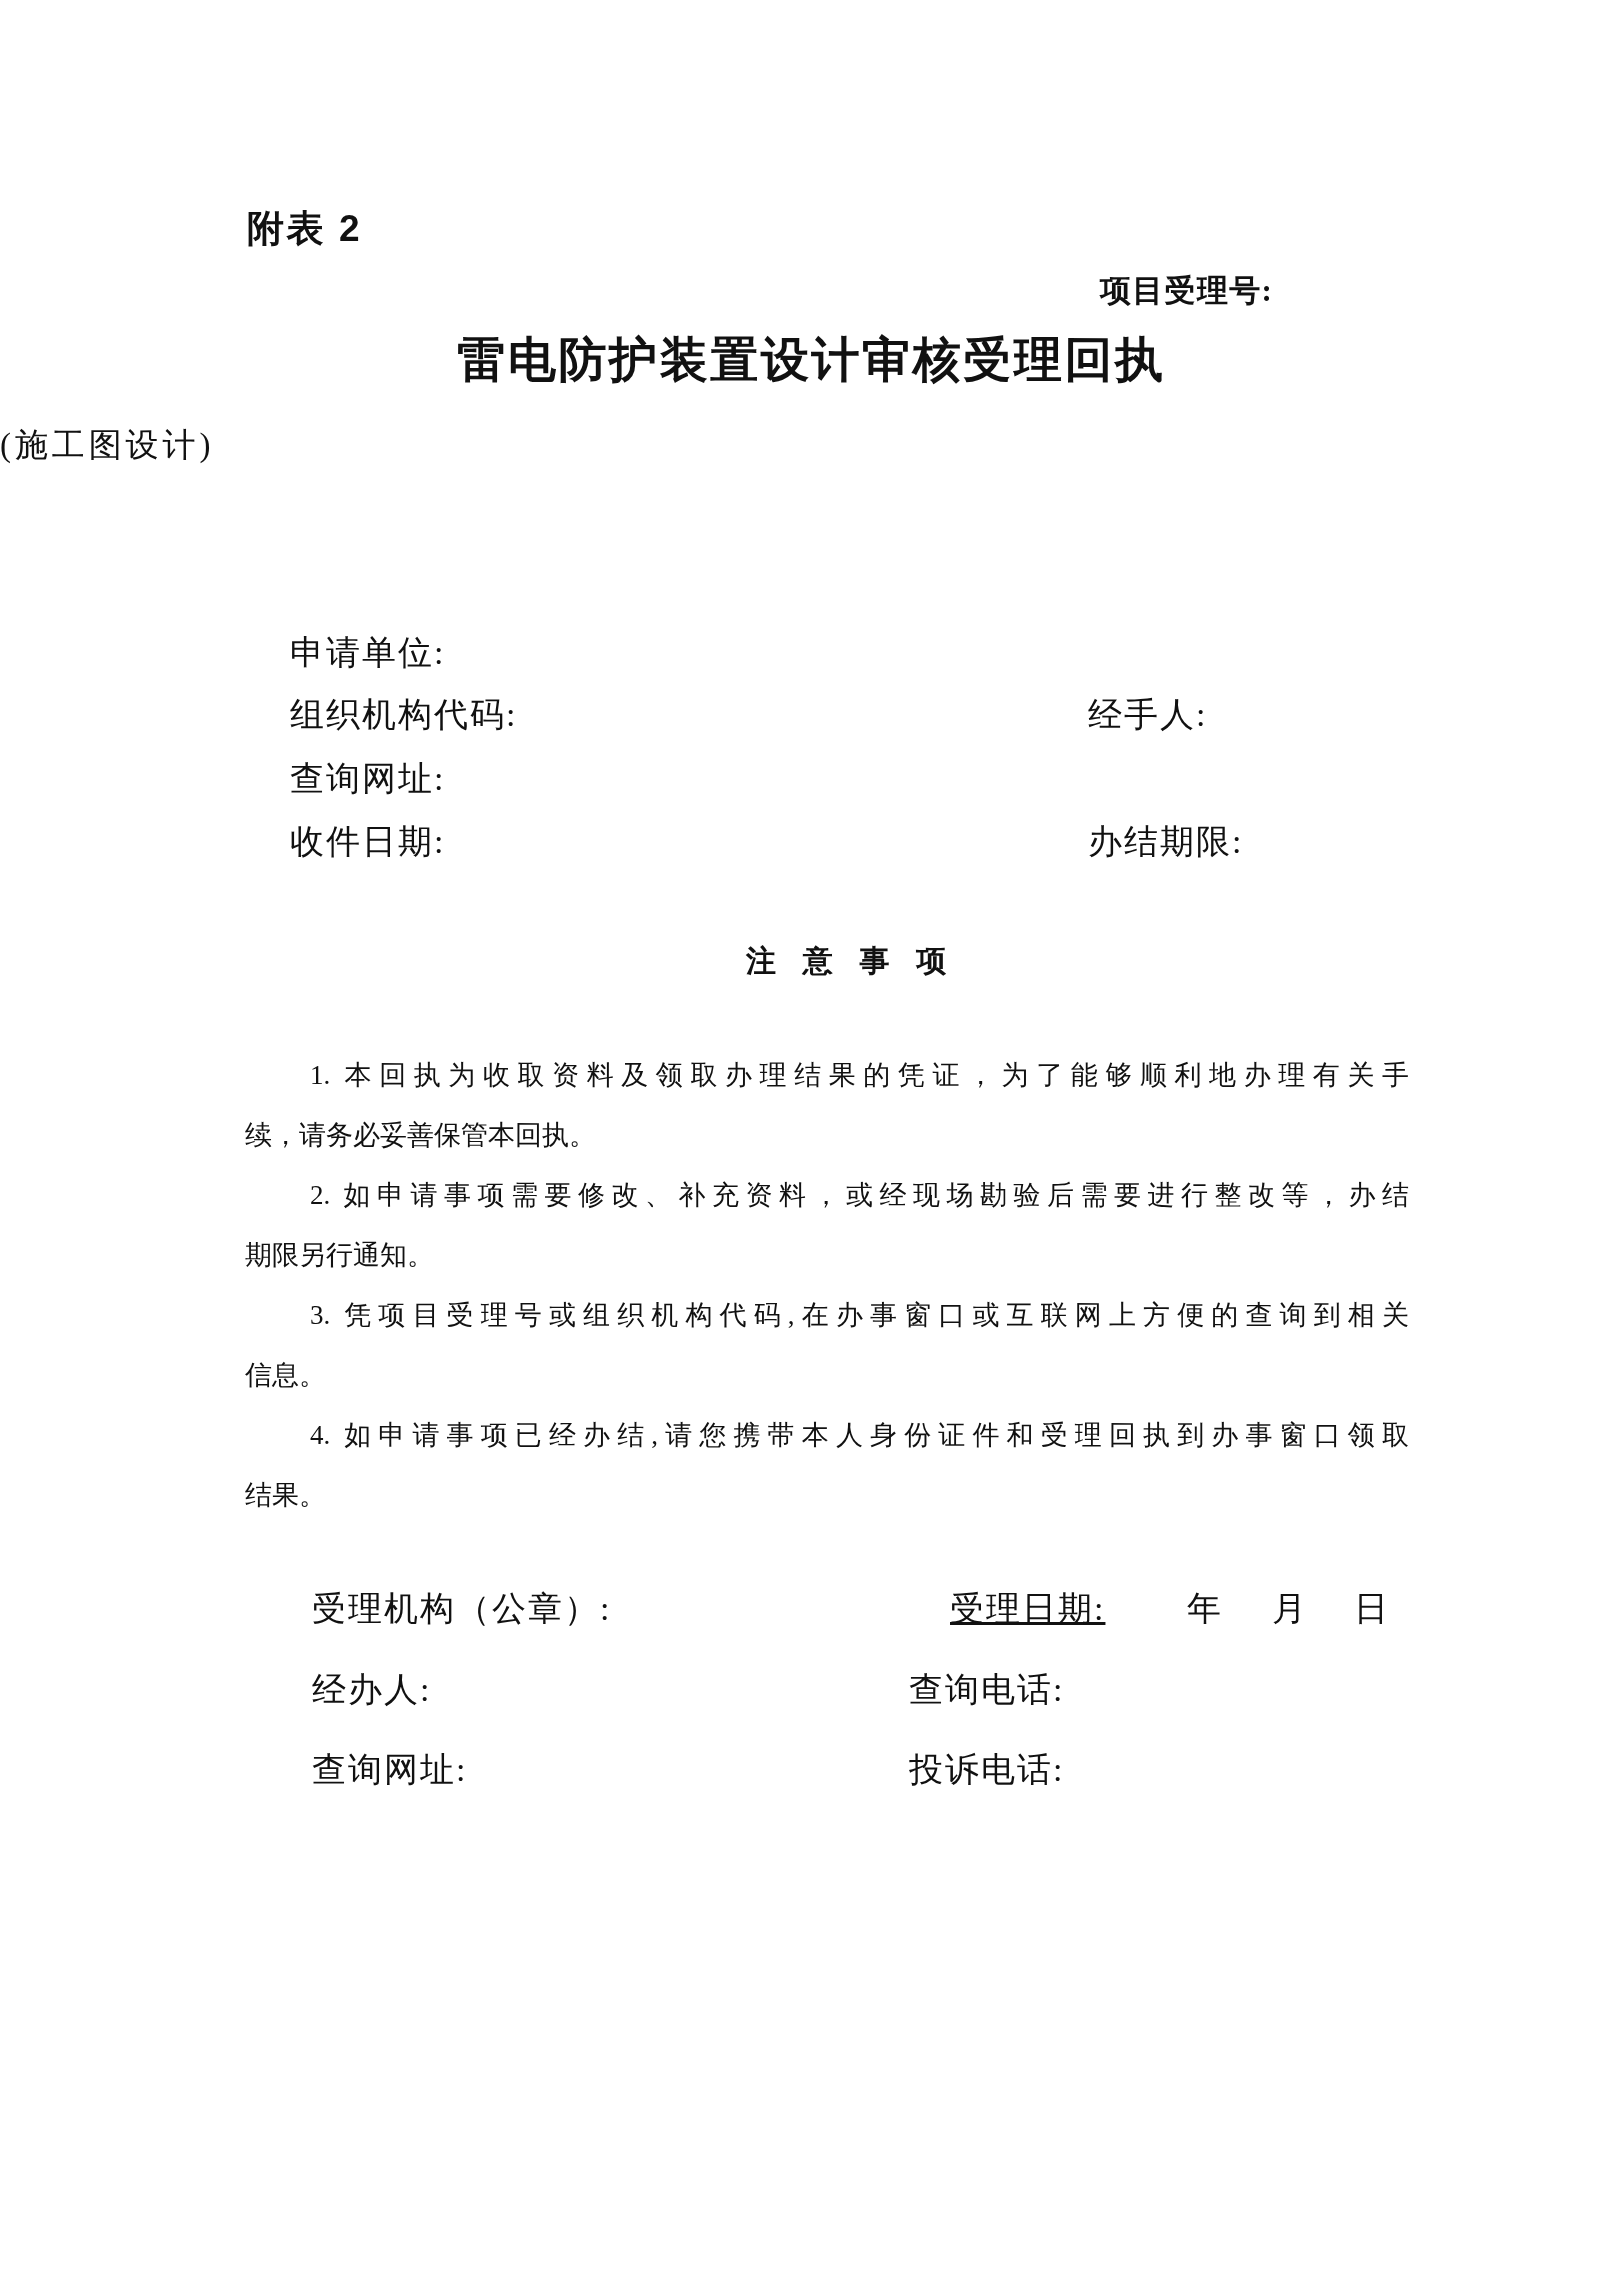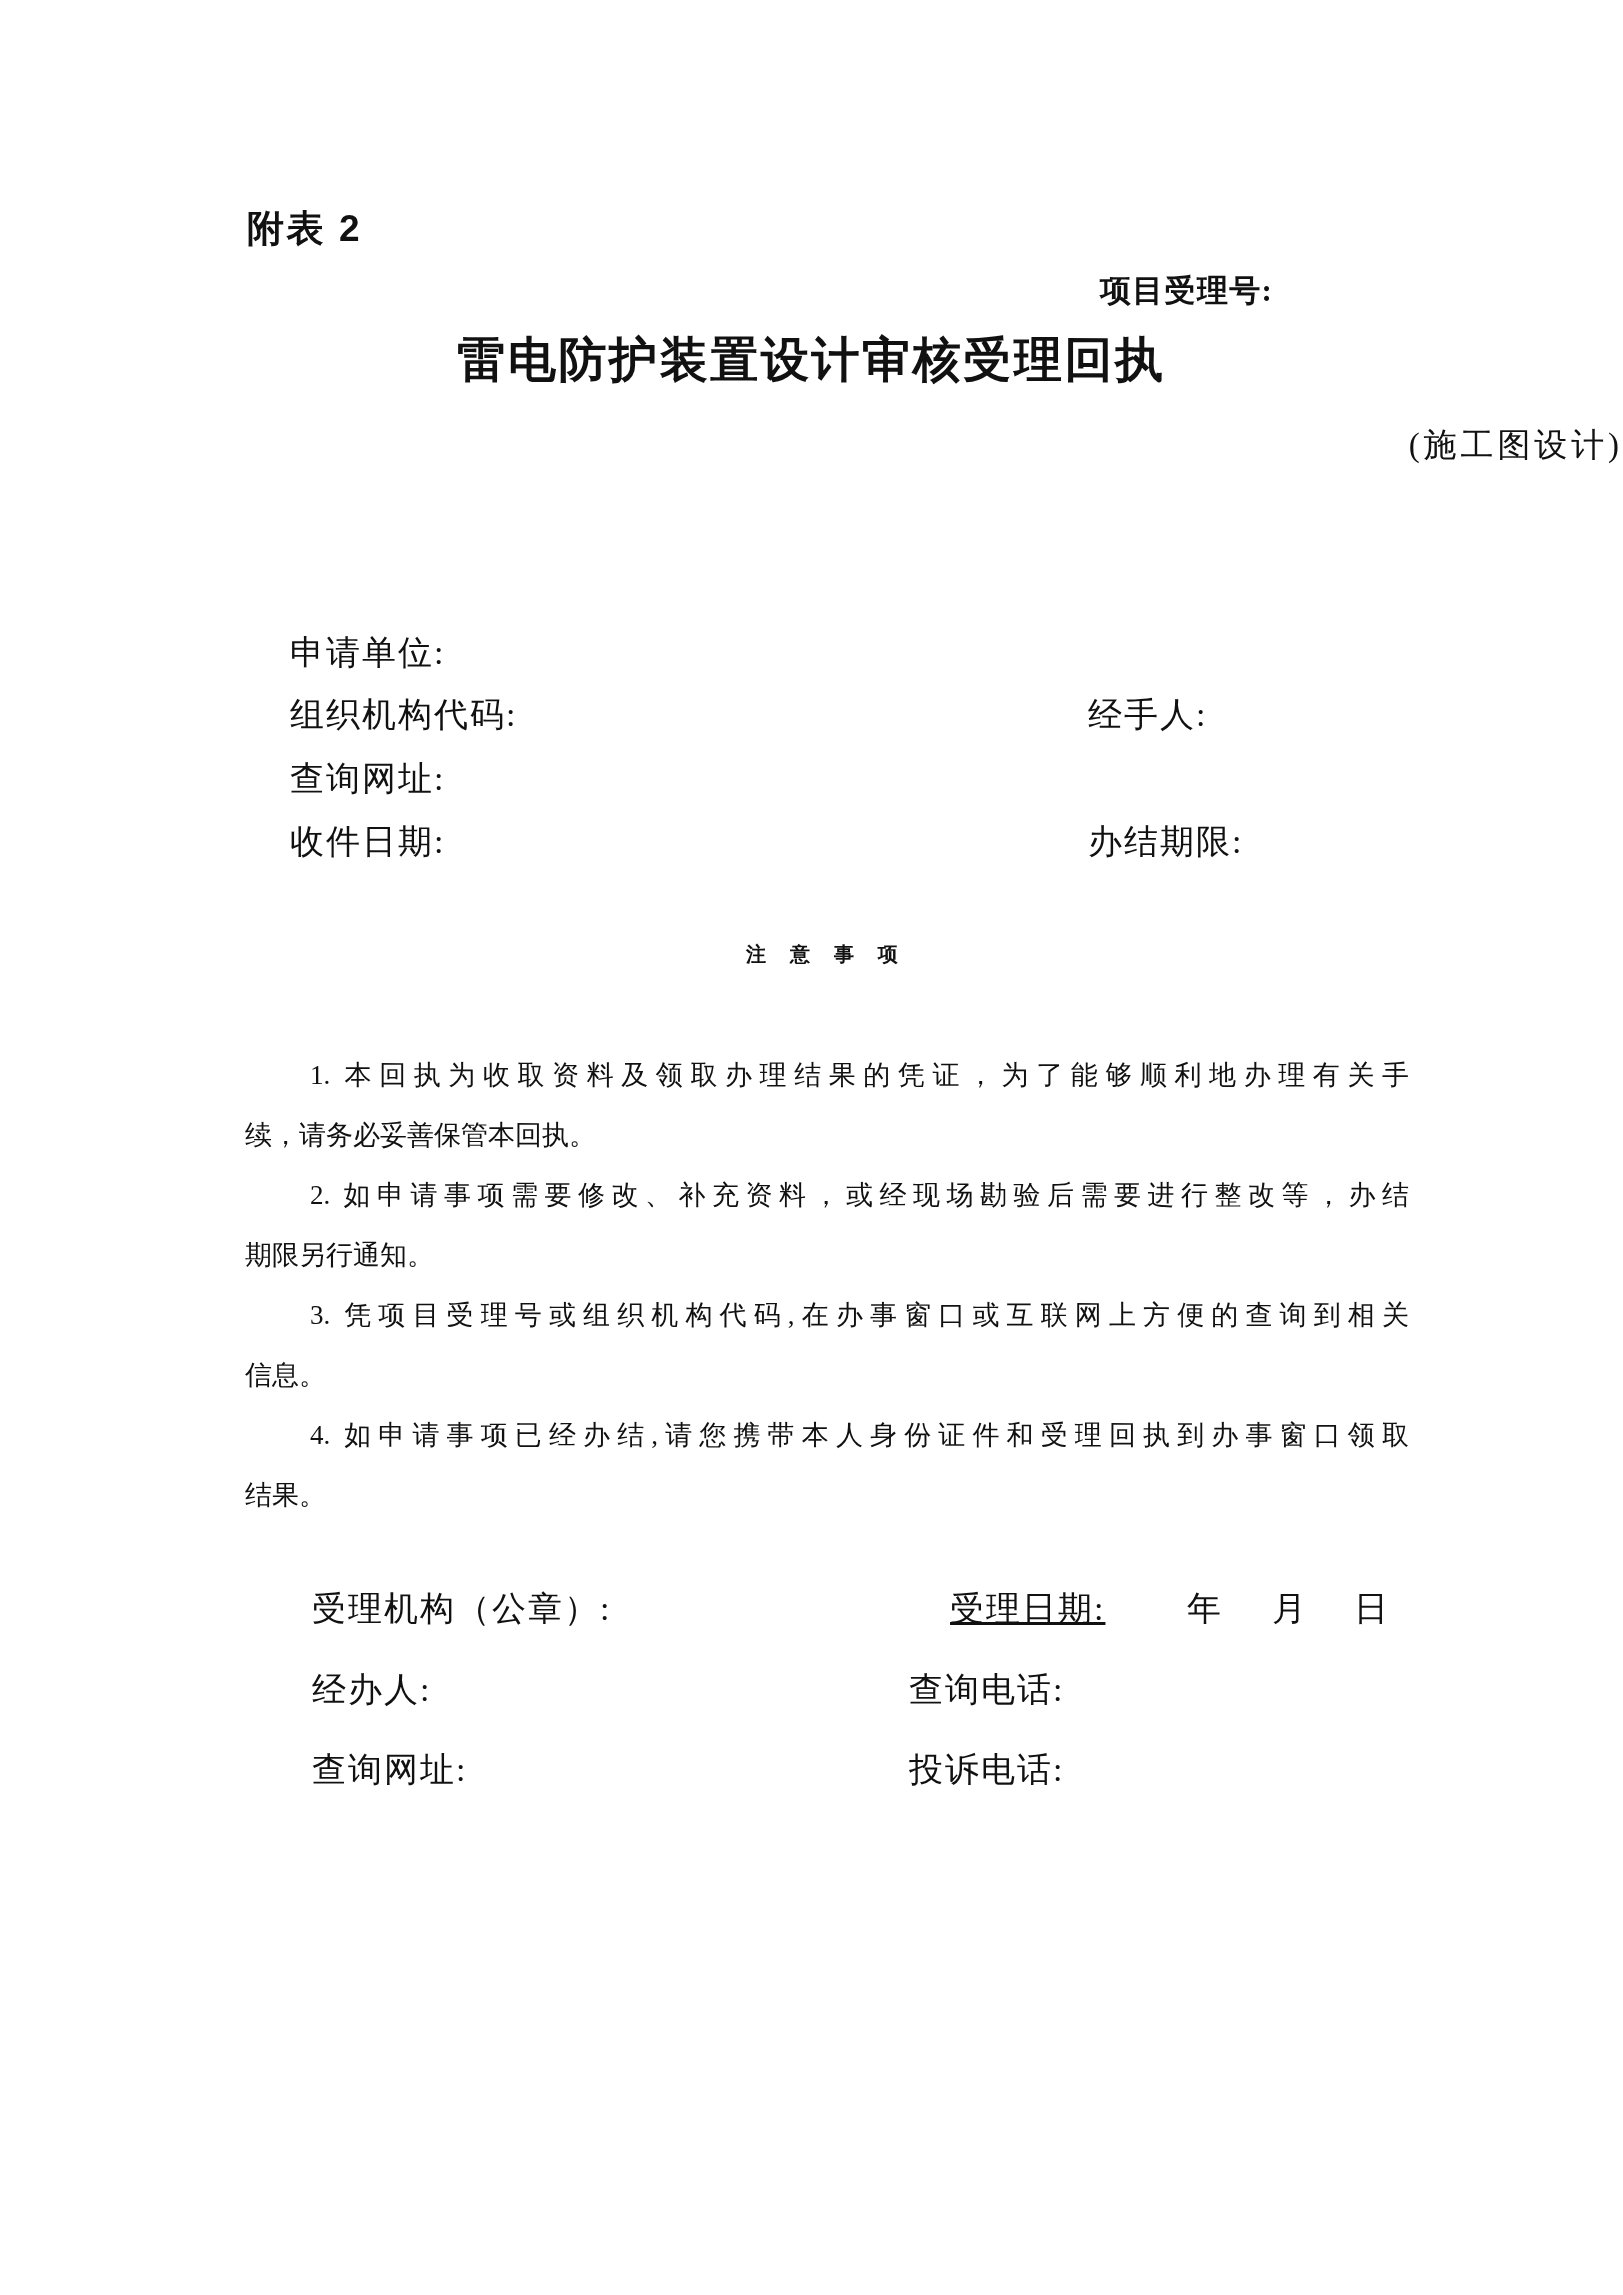--- a/index.html
+++ b/index.html
@@ -24,35 +24,35 @@
     left: 1100px; top: 270px;
     font-size: 31px; font-weight: 700; letter-spacing: 1.3px;
   }
   .doc-title {
     left: 0; top: 328px; width: 1623px;
     text-align: center;
     font-size: 48px; font-weight: 700; letter-spacing: 2.6px;
   }
   .doc-subtitle {
     left: 0; top: 423px; width: 1623px;
-    text-align: right;
+    text-align: left;
     font-size: 33px; letter-spacing: 3.9px;
   }
 
   .field-label { font-size: 34px; letter-spacing: 2px; }
   .f-applicant   { left: 290px;  top: 630px;  }
   .f-orgcode     { left: 290px;  top: 692px; }
   .f-handler     { left: 1088px; top: 692px; }
   .f-item        { left: 290px;  top: 756px; }
   .f-recvdate    { left: 290px;  top: 819px; }
   .f-deadline    { left: 1088px; top: 819px; }
 
   .notes-heading {
     left: 746px; top: 941px;
-    font-size: 20px; font-weight: 700; letter-spacing: 9.2px;
+    font-size: 30px; font-weight: 700; letter-spacing: 9.2px;
   }
   .notes {
     position: absolute;
     left: 245px; top: 1045px; width: 1164px;
     font-size: 27px; line-height: 60px;
     text-align: left;
   }
   .note-line { white-space: nowrap; }
   .note-first {
     text-indent: 65px;

